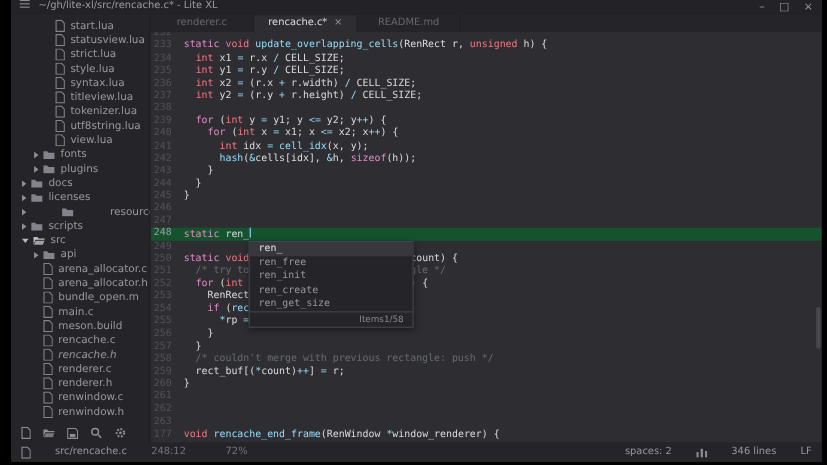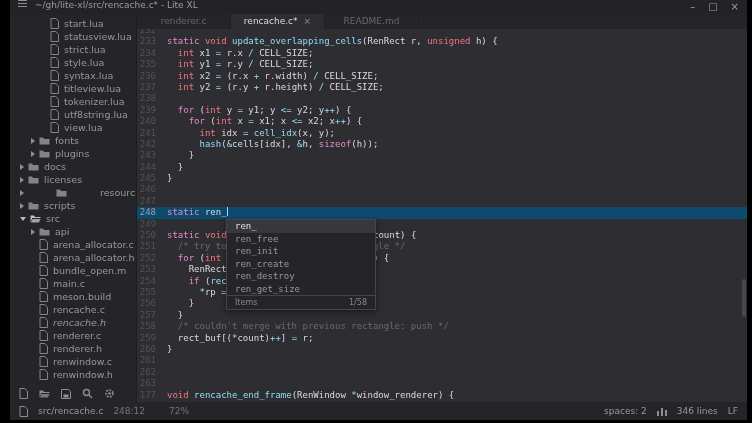--- a/index.html
+++ b/index.html
@@ -49,42 +49,42 @@
     justify-content:center;gap:6px;white-space:nowrap;padding:0 6px}
   .tab.active{background:#2e2e32;color:#dcdce2}
   .tab-close{color:#8f8f96;font-size:9px}
 
   .editor{flex:1;position:relative;background:#2e2e32;overflow:hidden;min-height:0}
   #code{margin-top:-4px}
   .crow{display:flex;height:11.4px;line-height:11.4px;
     font-family:"DejaVu Sans Mono",monospace;font-size:9px;white-space:pre}
   .crow .lno{flex:none;width:30px;text-align:right;padding-right:11px;color:#51515a}
   .crow .ltx{flex:1;color:#dadae0}
-  .crow.cur{background:#0c4a6e}
+  .crow.cur{background:#14532d}
   .crow.cur .lno{color:#9d9da6}
   .s-n{color:#dadae0}.s-k{color:#E58AC9}.s-t{color:#F77483}
   .s-f{color:#93DDFA}.s-o{color:#93DDFA}.s-c{color:#676b6f}.s-d{color:#FFA94D}
   .caret{display:inline-block;width:1px;height:9px;background:#93DDFA;vertical-align:-1px}
 
   .sbthumb{position:absolute;right:1px;top:250px;width:4px;height:38px;
     background:#47474e;border-radius:2px}
 
   
   .popup{position:absolute;left:89px;top:190px;width:150px;background:#252529;
     border:1px solid #45454d;z-index:5;box-shadow:0 2px 6px rgba(0,0,0,.45)}
   .pitem{height:12.5px;line-height:12.5px;padding:0 8px;
     font-family:"DejaVu Sans Mono",monospace;font-size:9px;color:#97979c;white-space:pre}
   .pitem.sel{background:#37373d;color:#e1e1e6}
-  .pfoot{display:flex;justify-content:space-between;align-items:center;
+  .pfoot{display:flex;justify-content:flex-end;align-items:center;
     padding:2px 8px;font-size:8px;color:#85858c;border-top:1px solid #44444c}
 
   
   .statusbar{height:18px;flex:none;background:#252529;display:flex;align-items:center;
     justify-content:space-between;font-size:9px;color:#97979c;padding:0 9px}
-  .sb-left,.sb-right{display:flex;align-items:center;gap:10px;white-space:nowrap}
+  .sb-left,.sb-right{display:flex;align-items:center;gap:22px;white-space:nowrap}
   .sb-item.dim{color:#74747b}
   .sb-item.pct{margin-left:14px}
   .statusbar .icn{color:#8d8d94}
 </style>
 </head>
 <body>
 
 <div class="screen">
   <div class="window">
 
@@ -440,21 +440,20 @@
               <div class="crow"><span class="lno">177</span><span class="ltx"><span class="s-t">void</span><span class="s-n"> </span><span class="s-f">rencache_end_frame</span><span class="s-n">(RenWindow </span><span class="s-o">*</span><span class="s-n">window_renderer) {</span></span></div>
             </div>
           <div class="sbthumb"></div>
 
           <div class="popup">
             <div id="popup-items">
                 <div class="pitem sel">ren_</div>
                 <div class="pitem">ren_free</div>
                 <div class="pitem">ren_init</div>
                 <div class="pitem">ren_create</div>
-                <div class="pitem">ren_destroy</div>
                 <div class="pitem">ren_get_size</div>
               </div>
             <div class="pfoot">
               <span>Items</span>
               <span>1/58</span>
             </div>
           </div>
         </div>
       </div>
 

